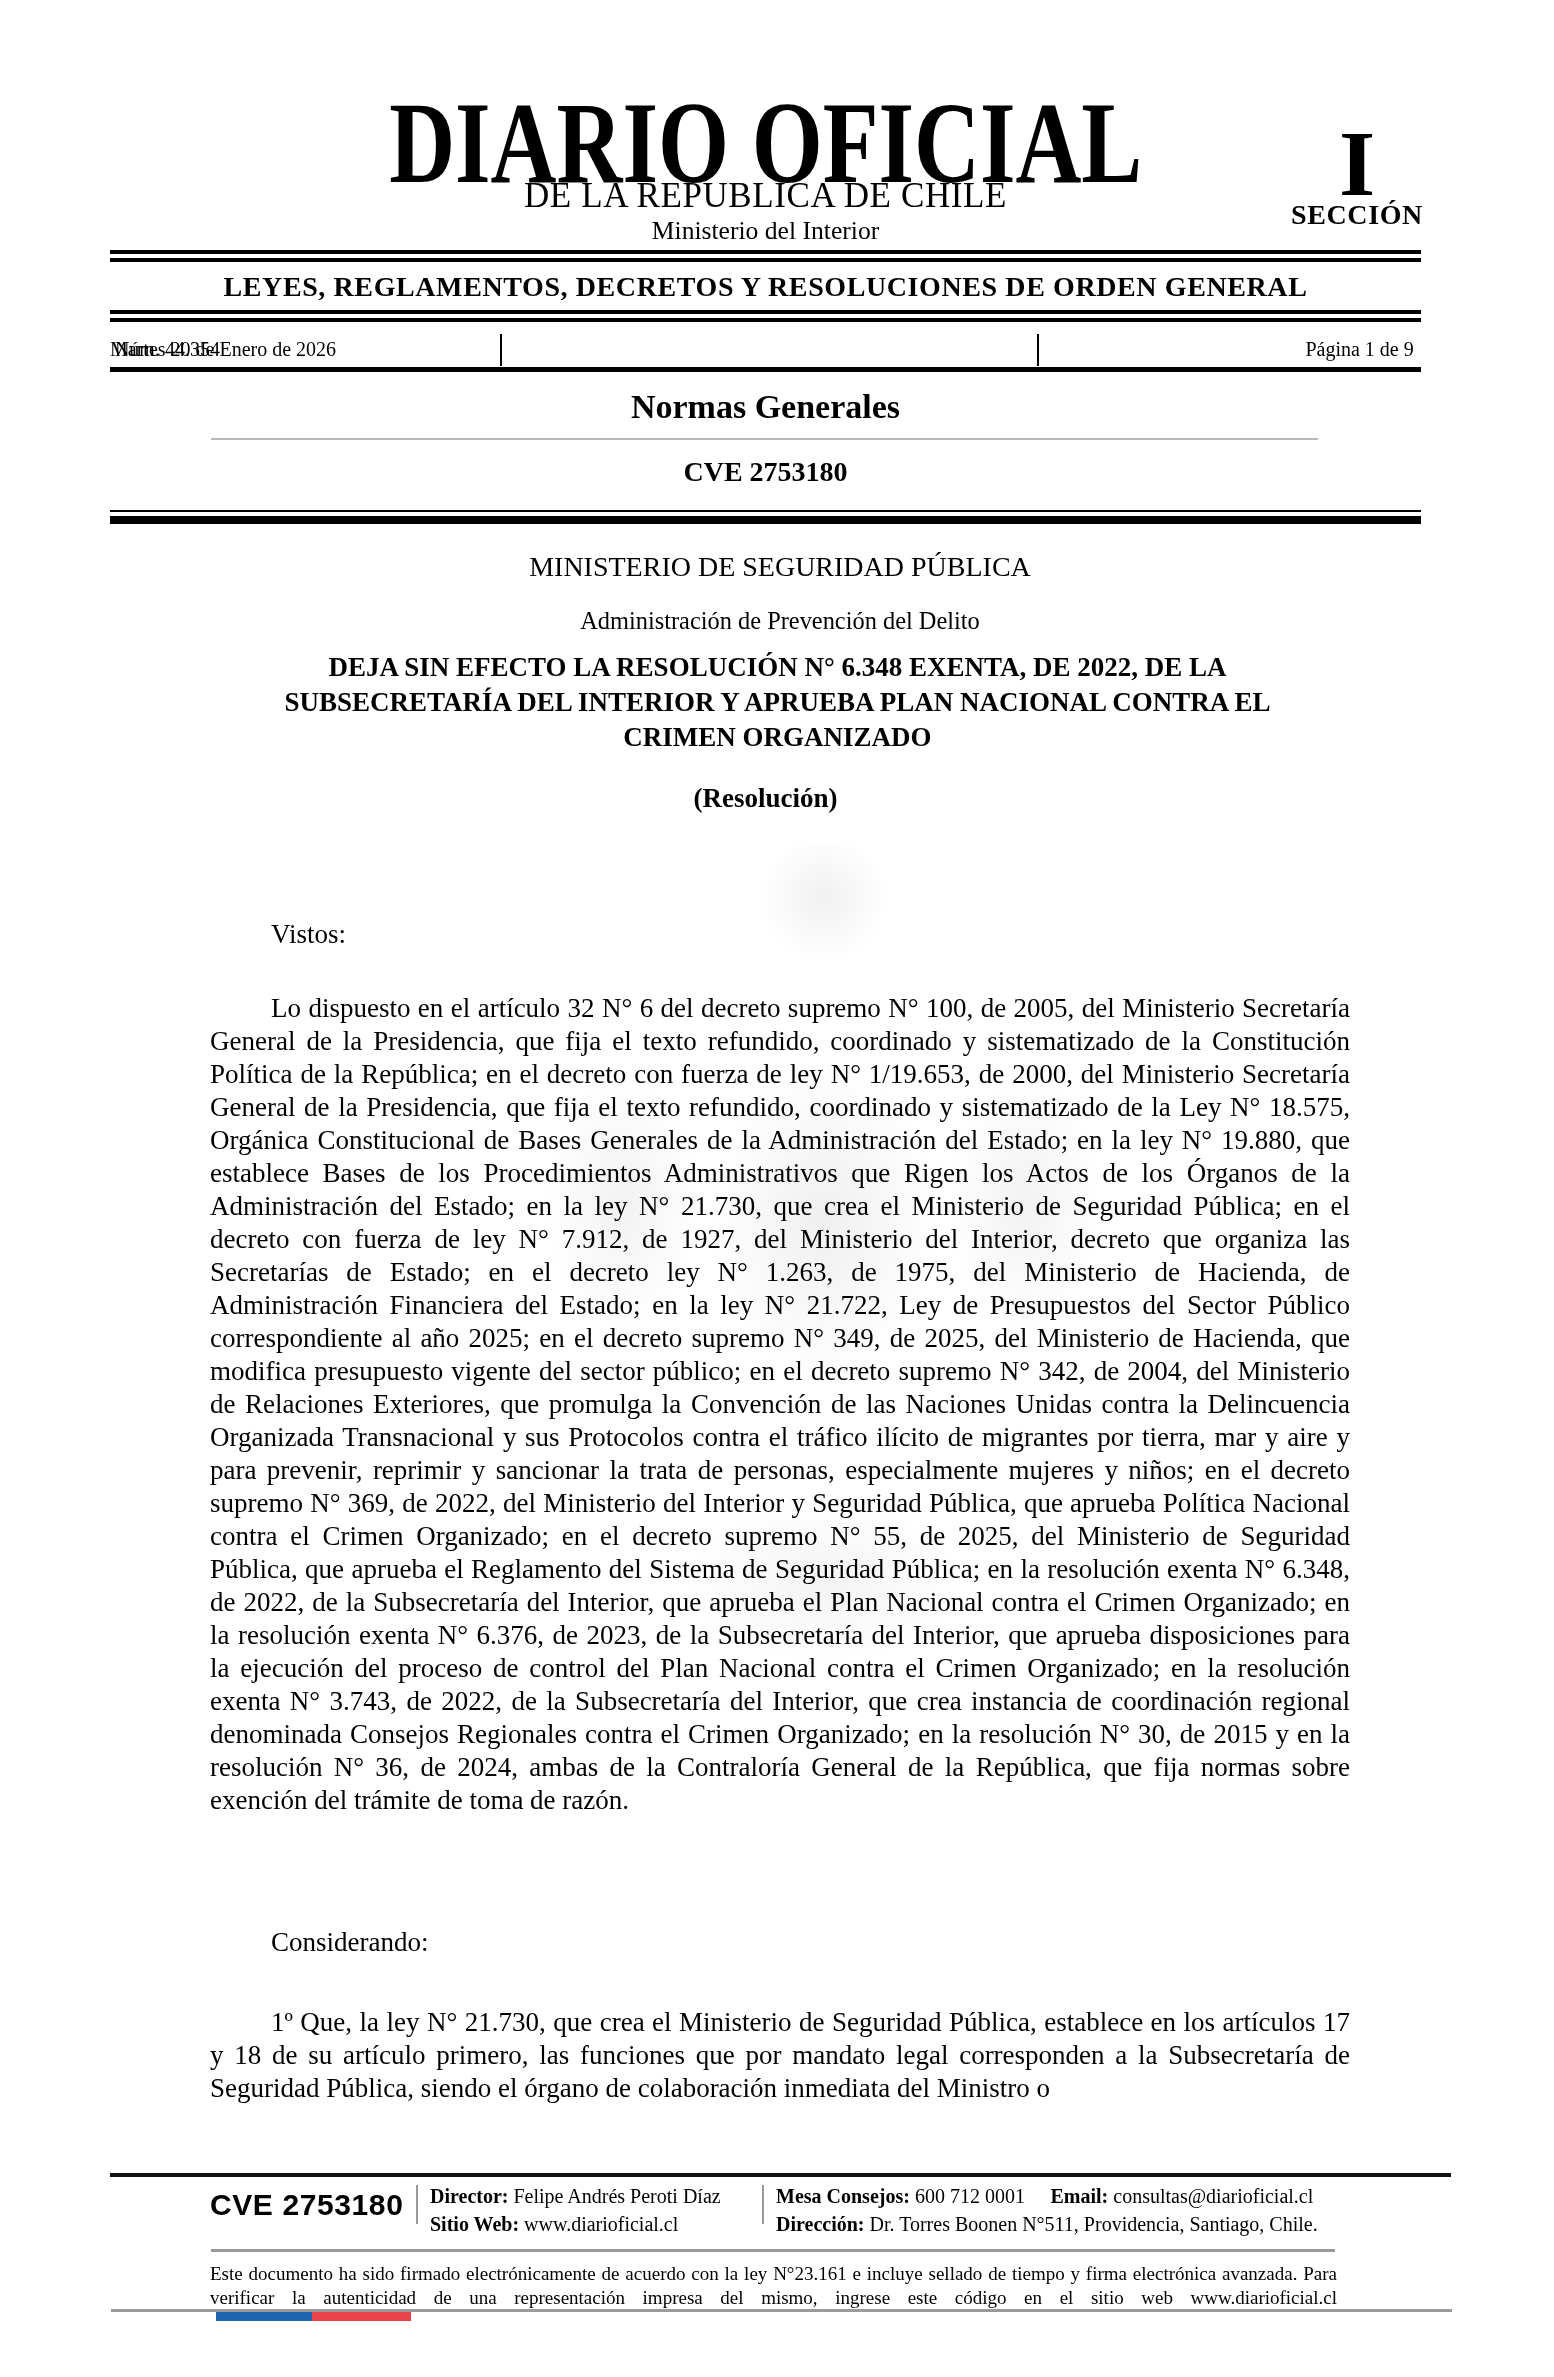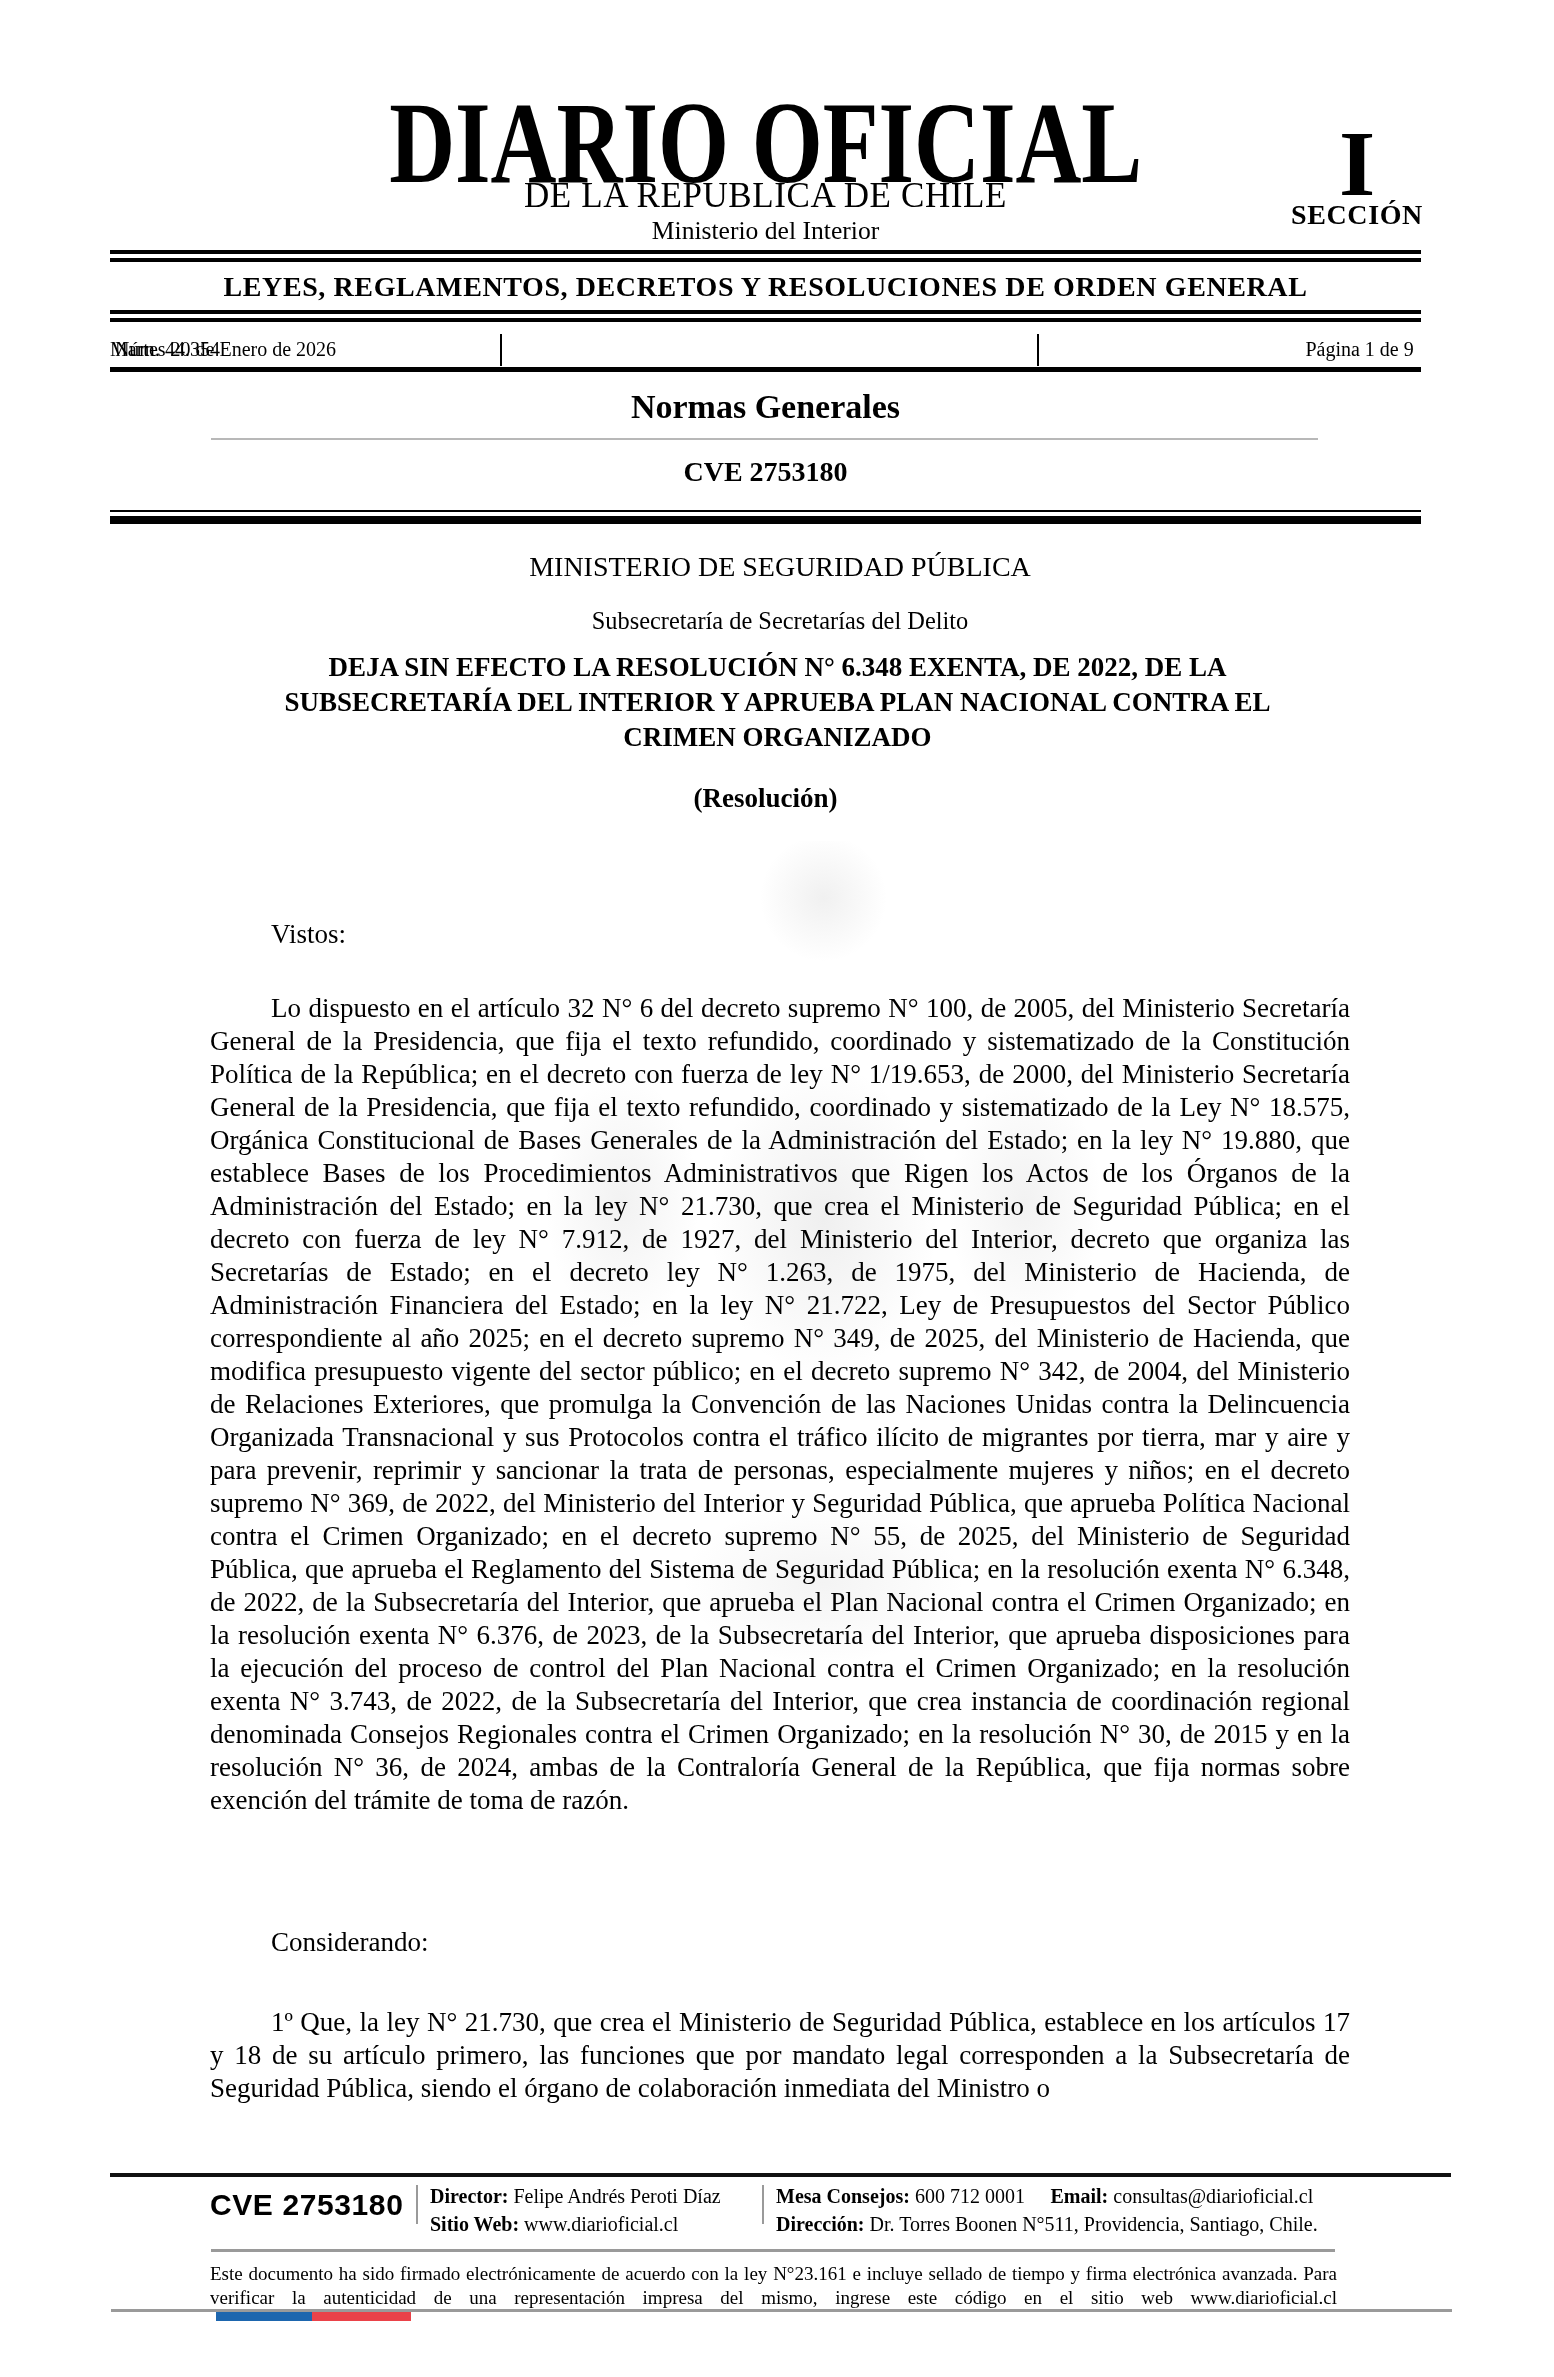--- a/index.html
+++ b/index.html
@@ -109,21 +109,21 @@
     </div>
     <div class="abs rule rC"></div>
 
     <div class="abs ctr normas">Normas Generales</div>
     <div class="abs gray1"></div>
     <div class="abs ctr cve-top">CVE 2753180</div>
     <div class="abs rule rD1"></div>
     <div class="abs rule rD2"></div>
 
     <div class="abs ctr doc-ministry">MINISTERIO DE SEGURIDAD PÚBLICA</div>
-    <div class="abs ctr doc-subsec">Subsecretaría de Secretarías del Delito</div>
+    <div class="abs ctr doc-subsec">Administración de Prevención del Delito</div>
     <div class="abs ctr doc-title">DEJA SIN EFECTO LA RESOLUCIÓN N° 6.348 EXENTA, DE 2022, DE LA SUBSECRETARÍA DEL INTERIOR Y APRUEBA PLAN NACIONAL CONTRA EL CRIMEN ORGANIZADO</div>
     <div class="abs ctr doc-type">(Resolución)</div>
     <div class="abs doc-label vistos-label">Vistos:</div>
     <div class="abs para para1">Lo dispuesto en el artículo 32 N° 6 del decreto supremo N° 100, de 2005, del Ministerio Secretaría General de la Presidencia, que fija el texto refundido, coordinado y sistematizado de la Constitución Política de la República; en el decreto con fuerza de ley N° 1/19.653, de 2000, del Ministerio Secretaría General de la Presidencia, que fija el texto refundido, coordinado y sistematizado de la Ley N° 18.575, Orgánica Constitucional de Bases Generales de la Administración del Estado; en la ley N° 19.880, que establece Bases de los Procedimientos Administrativos que Rigen los Actos de los Órganos de la Administración del Estado; en la ley N° 21.730, que crea el Ministerio de Seguridad Pública; en el decreto con fuerza de ley N° 7.912, de 1927, del Ministerio del Interior, decreto que organiza las Secretarías de Estado; en el decreto ley N° 1.263, de 1975, del Ministerio de Hacienda, de Administración Financiera del Estado; en la ley N° 21.722, Ley de Presupuestos del Sector Público correspondiente al año 2025; en el decreto supremo N° 349, de 2025, del Ministerio de Hacienda, que modifica presupuesto vigente del sector público; en el decreto supremo N° 342, de 2004, del Ministerio de Relaciones Exteriores, que promulga la Convención de las Naciones Unidas contra la Delincuencia Organizada Transnacional y sus Protocolos contra el tráfico ilícito de migrantes por tierra, mar y aire y para prevenir, reprimir y sancionar la trata de personas, especialmente mujeres y niños; en el decreto supremo N° 369, de 2022, del Ministerio del Interior y Seguridad Pública, que aprueba Política Nacional contra el Crimen Organizado; en el decreto supremo N° 55, de 2025, del Ministerio de Seguridad Pública, que aprueba el Reglamento del Sistema de Seguridad Pública; en la resolución exenta N° 6.348, de 2022, de la Subsecretaría del Interior, que aprueba el Plan Nacional contra el Crimen Organizado; en la resolución exenta N° 6.376, de 2023, de la Subsecretaría del Interior, que aprueba disposiciones para la ejecución del proceso de control del Plan Nacional contra el Crimen Organizado; en la resolución exenta N° 3.743, de 2022, de la Subsecretaría del Interior, que crea instancia de coordinación regional denominada Consejos Regionales contra el Crimen Organizado; en la resolución N° 30, de 2015 y en la resolución N° 36, de 2024, ambas de la Contraloría General de la República, que fija normas sobre exención del trámite de toma de razón.</div>
     <div class="abs doc-label considerando-label">Considerando:</div>
     <div class="abs para para2">1º Que, la ley N° 21.730, que crea el Ministerio de Seguridad Pública, establece en los artículos 17 y 18 de su artículo primero, las funciones que por mandato legal corresponden a la Subsecretaría de Seguridad Pública, siendo el órgano de colaboración inmediata del Ministro o</div>
 
     <div class="abs ft-topline"></div>
     <div class="abs ft-cve">CVE 2753180</div>
     <div class="abs ft-div ft-div1"></div>

